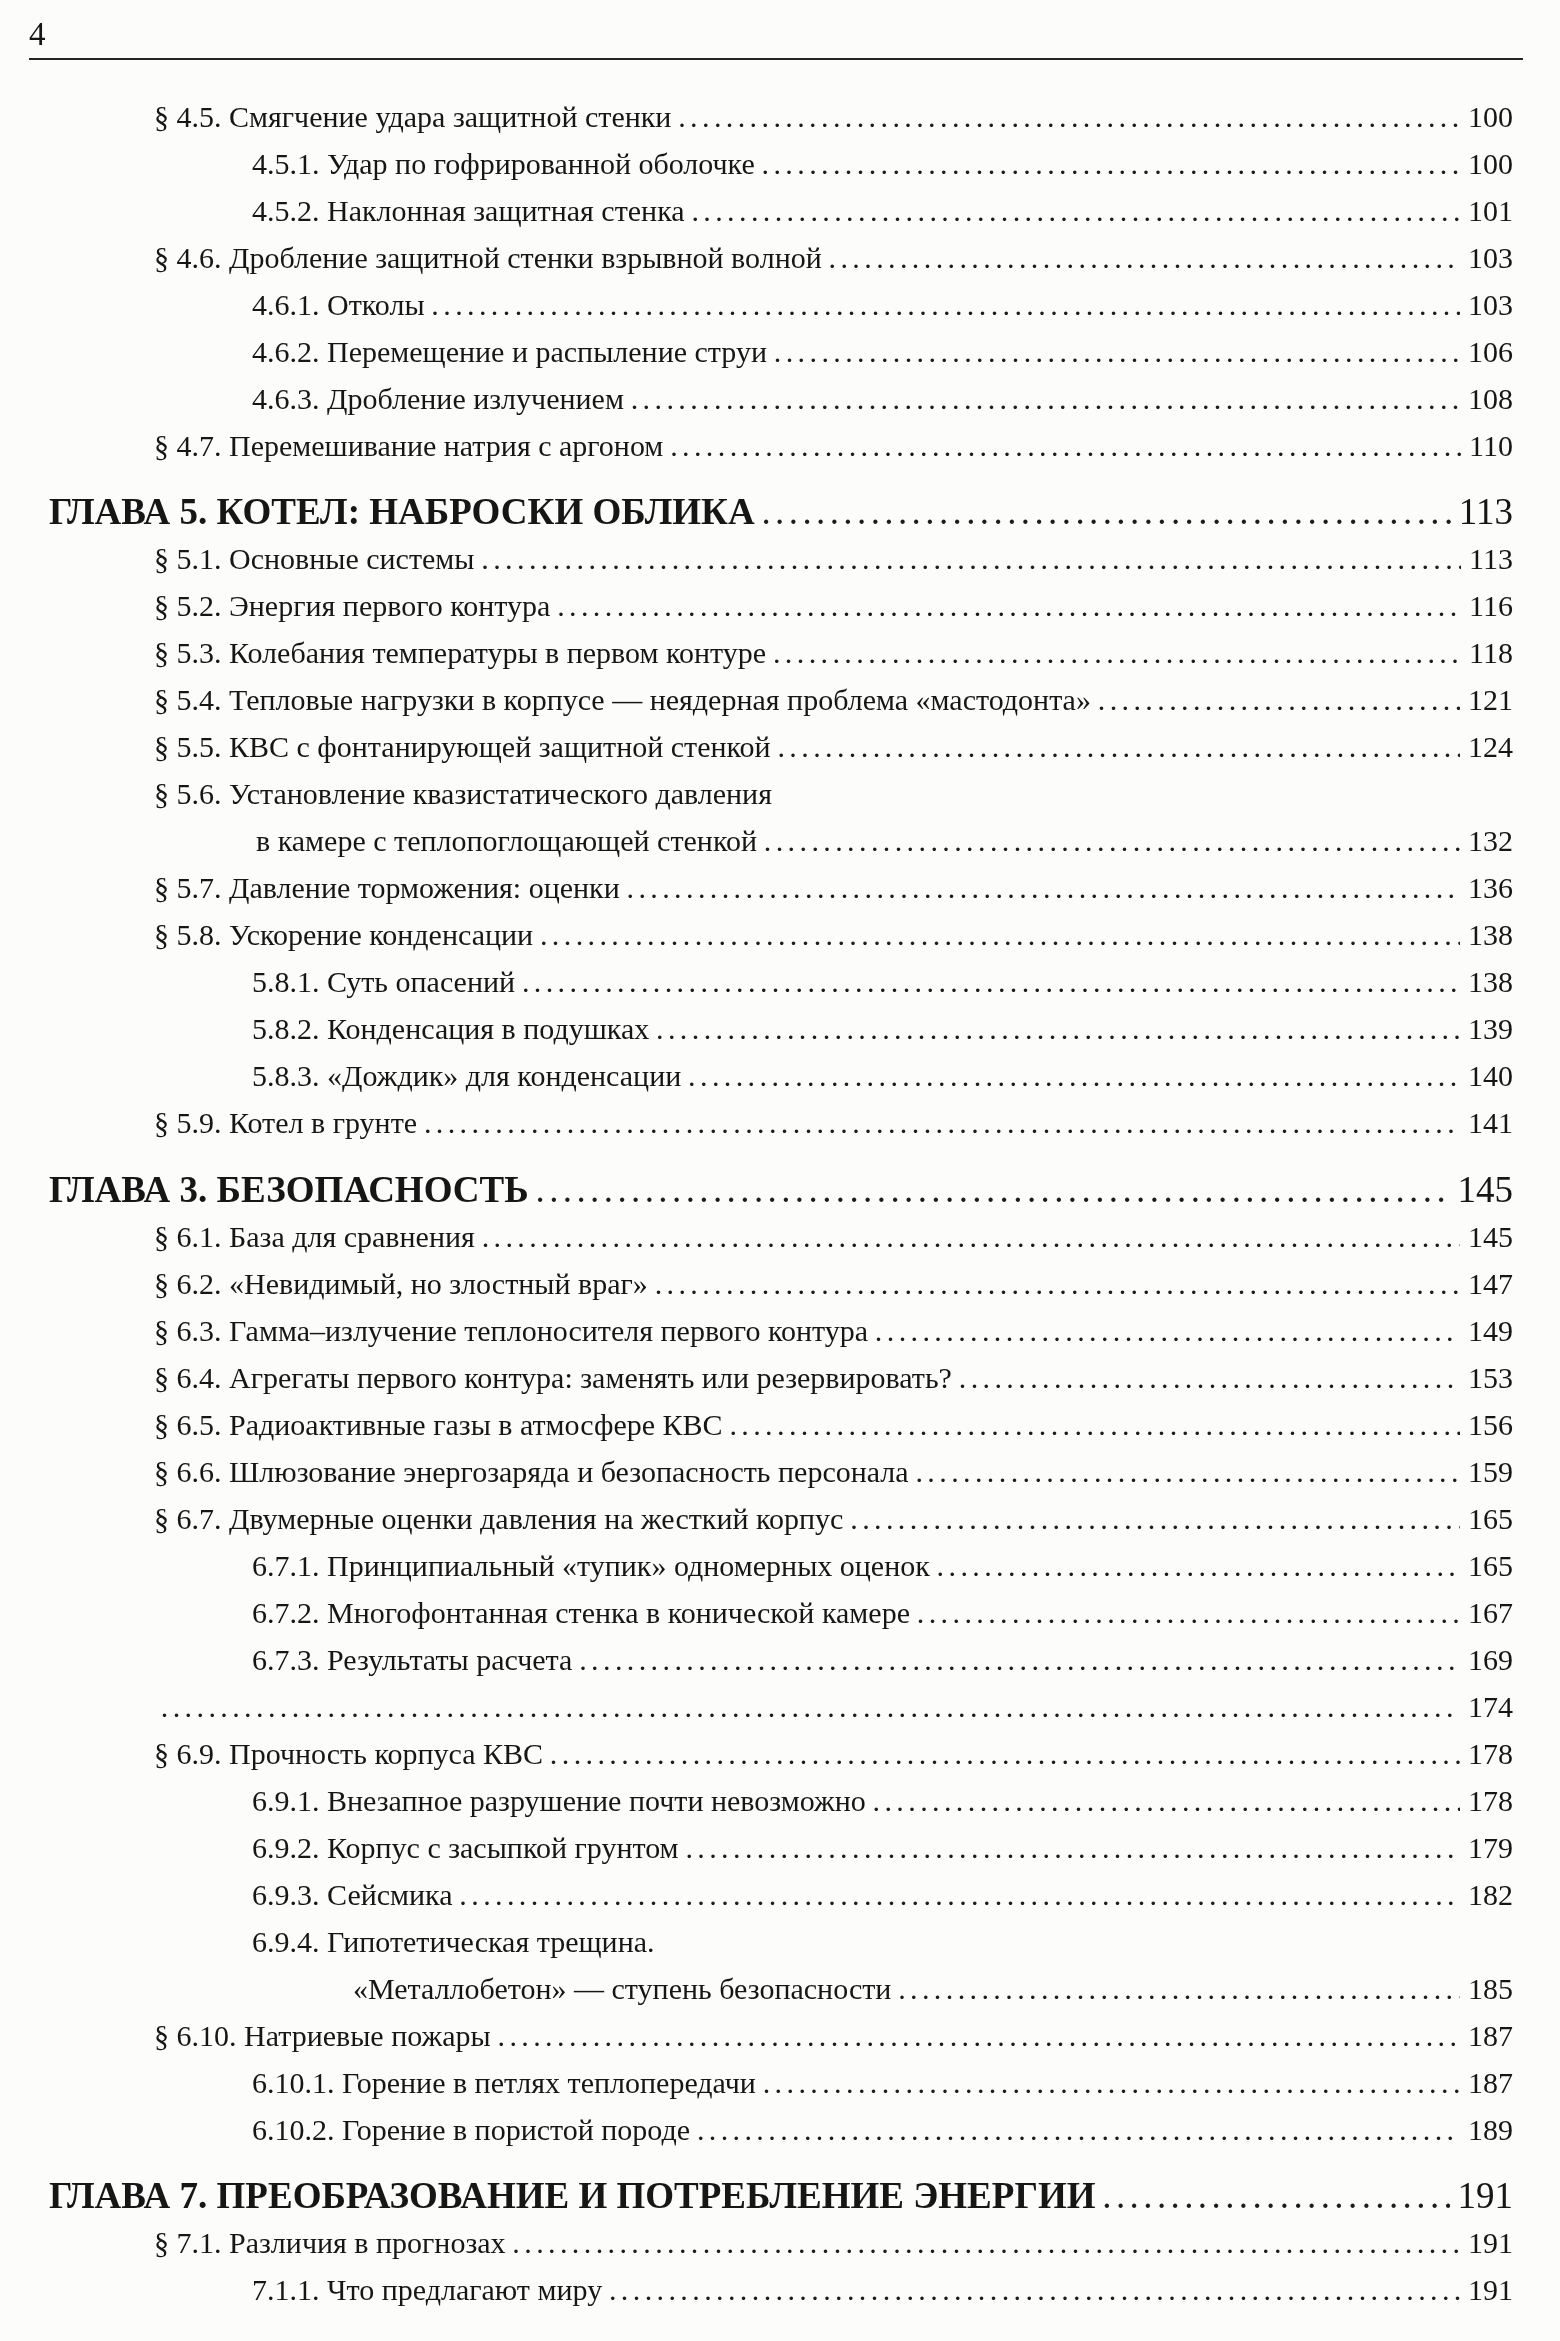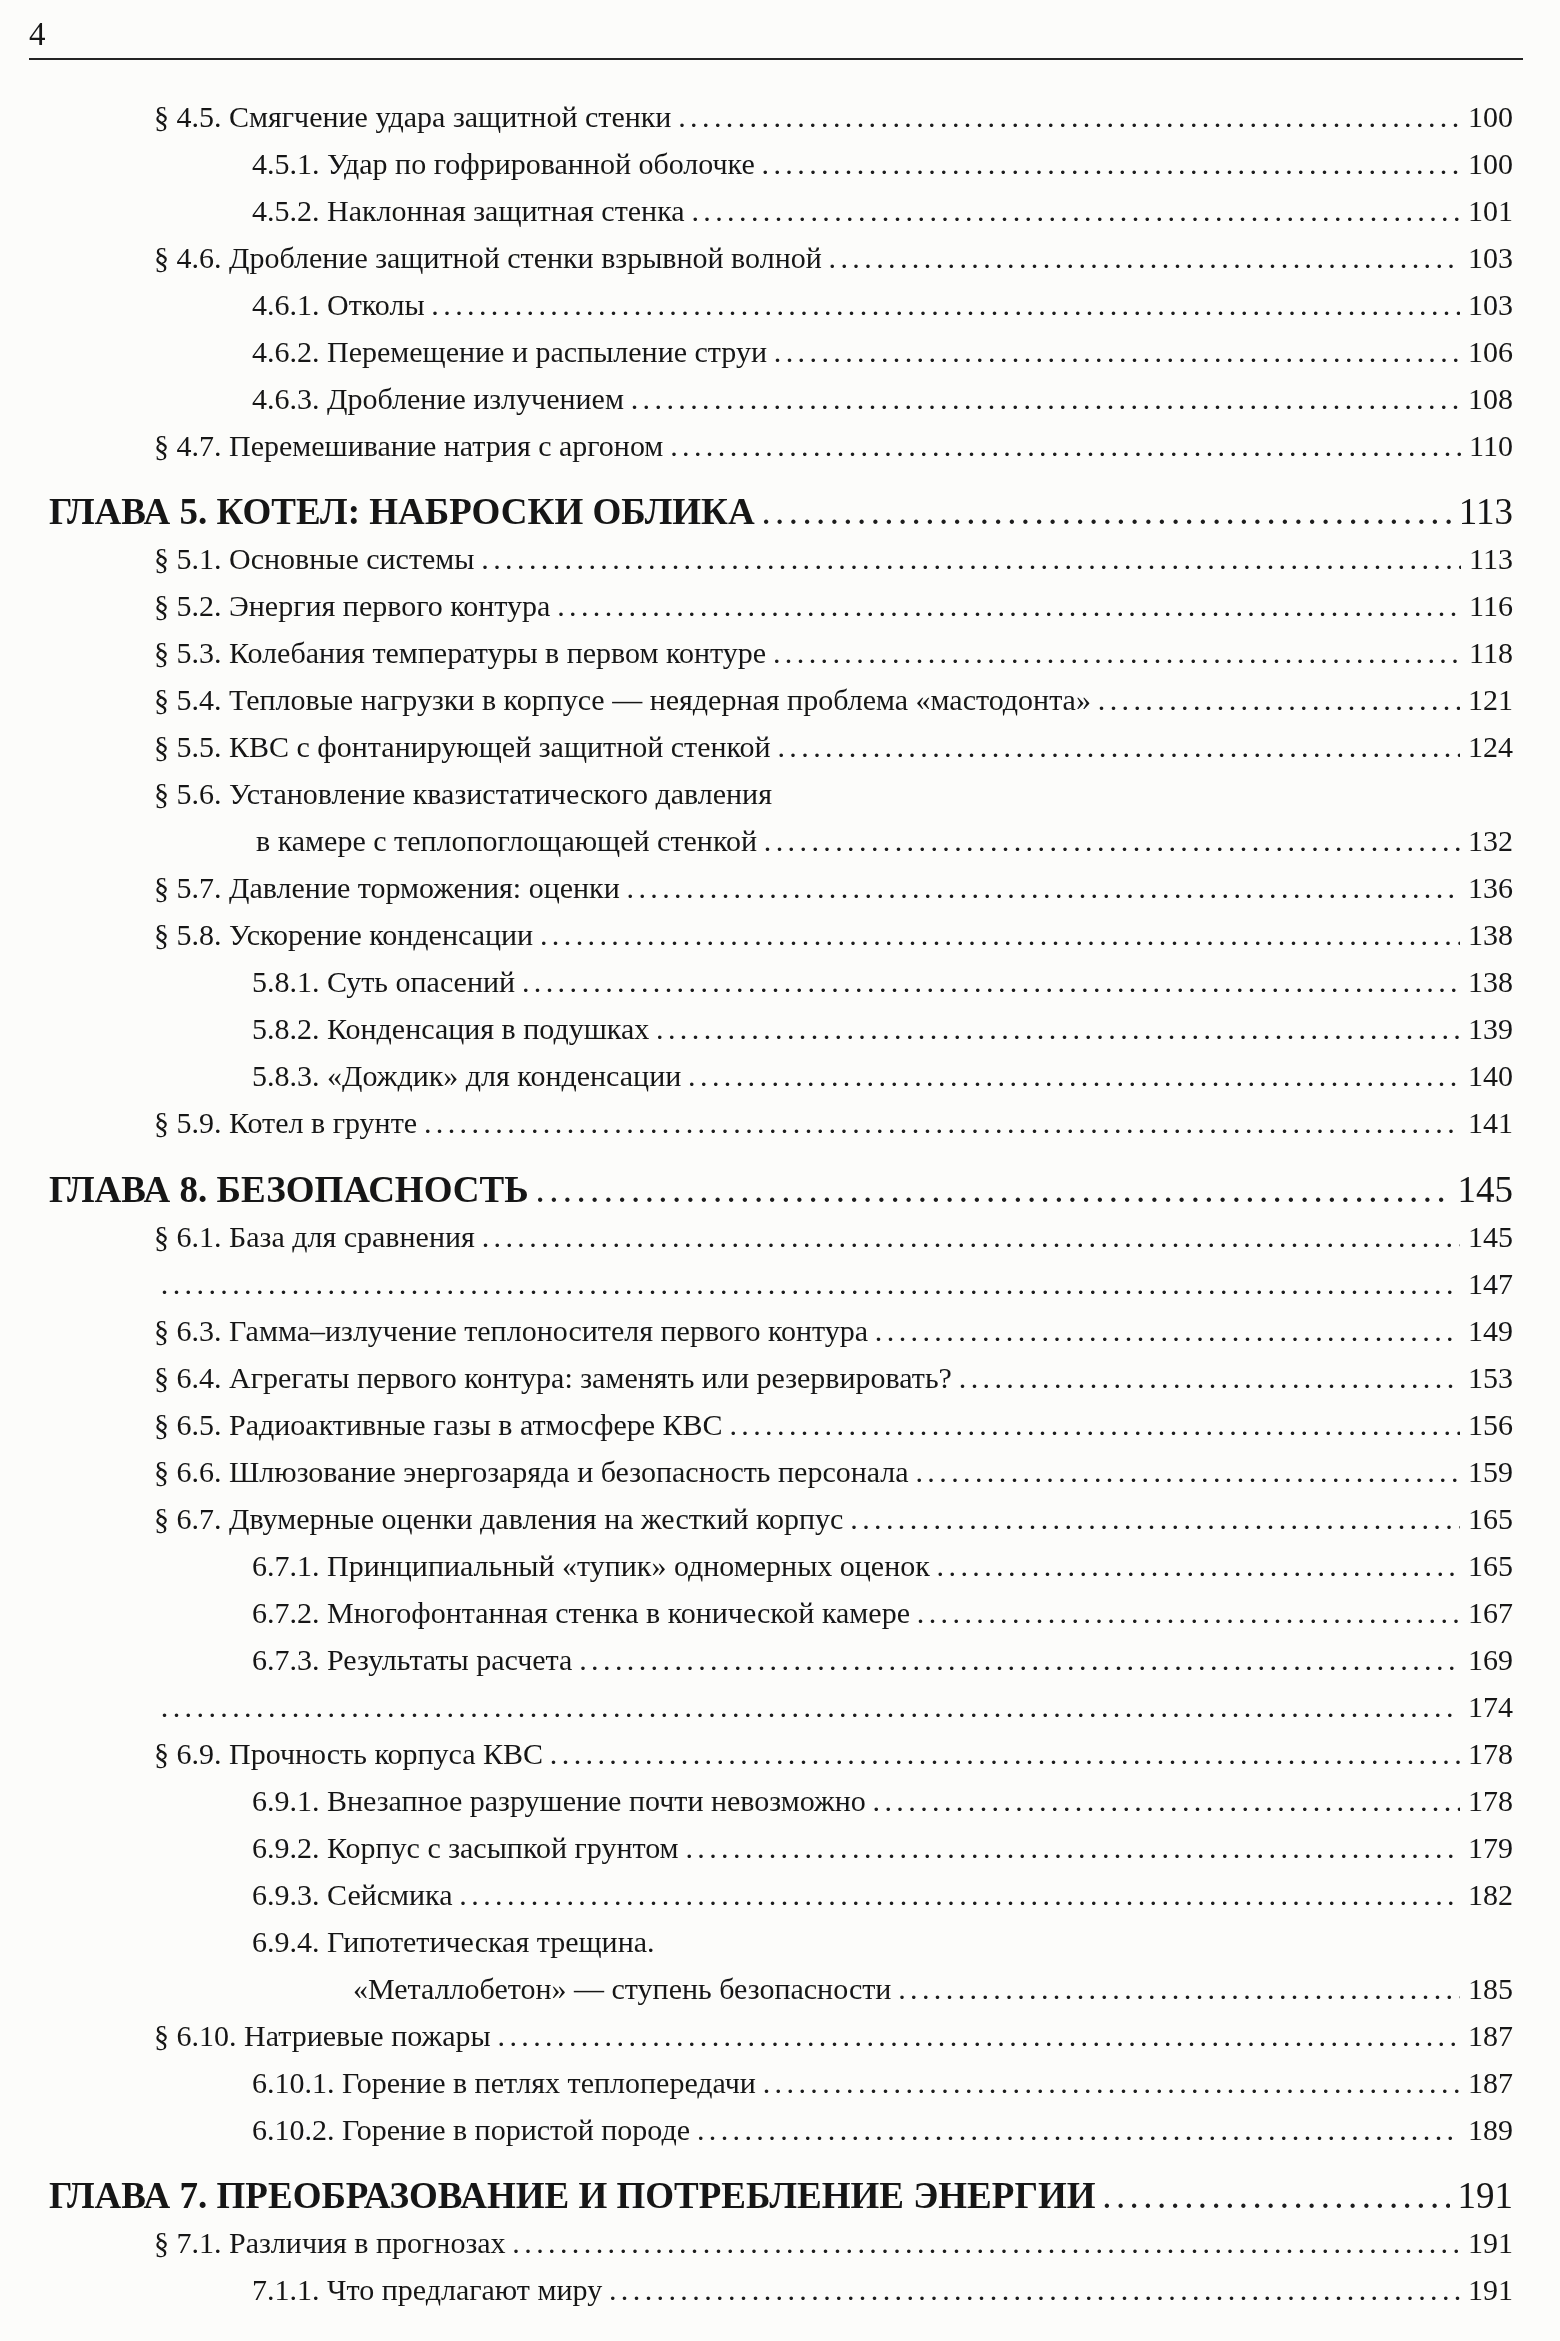--- a/index.html
+++ b/index.html
@@ -219,32 +219,33 @@
       <span class="pagenum">140</span>
     </div>
 
     <div class="entry lv-section">
       <span class="title st-normal">§ 5.9. Котел в грунте</span>
       <span class="dots"></span>
       <span class="pagenum">141</span>
     </div>
 
     <div class="entry lv-chapter">
-      <span class="title st-bold">ГЛАВА 8. БЕЗОПАСНОСТЬ</span>
+      <span class="title st-bold">ГЛАВА 3. БЕЗОПАСНОСТЬ</span>
       <span class="dots"></span>
       <span class="pagenum">145</span>
     </div>
 
     <div class="entry lv-section">
       <span class="title st-normal">§ 6.1. База для сравнения</span>
       <span class="dots"></span>
       <span class="pagenum">145</span>
     </div>
 
     <div class="entry lv-section">
+      <span class="title st-normal">§ 6.2. «Невидимый, но злостный враг»</span>
       <span class="dots"></span>
       <span class="pagenum">147</span>
     </div>
 
     <div class="entry lv-section">
       <span class="title st-normal">§ 6.3. Гамма–излучение теплоносителя первого контура</span>
       <span class="dots"></span>
       <span class="pagenum">149</span>
     </div>
 

